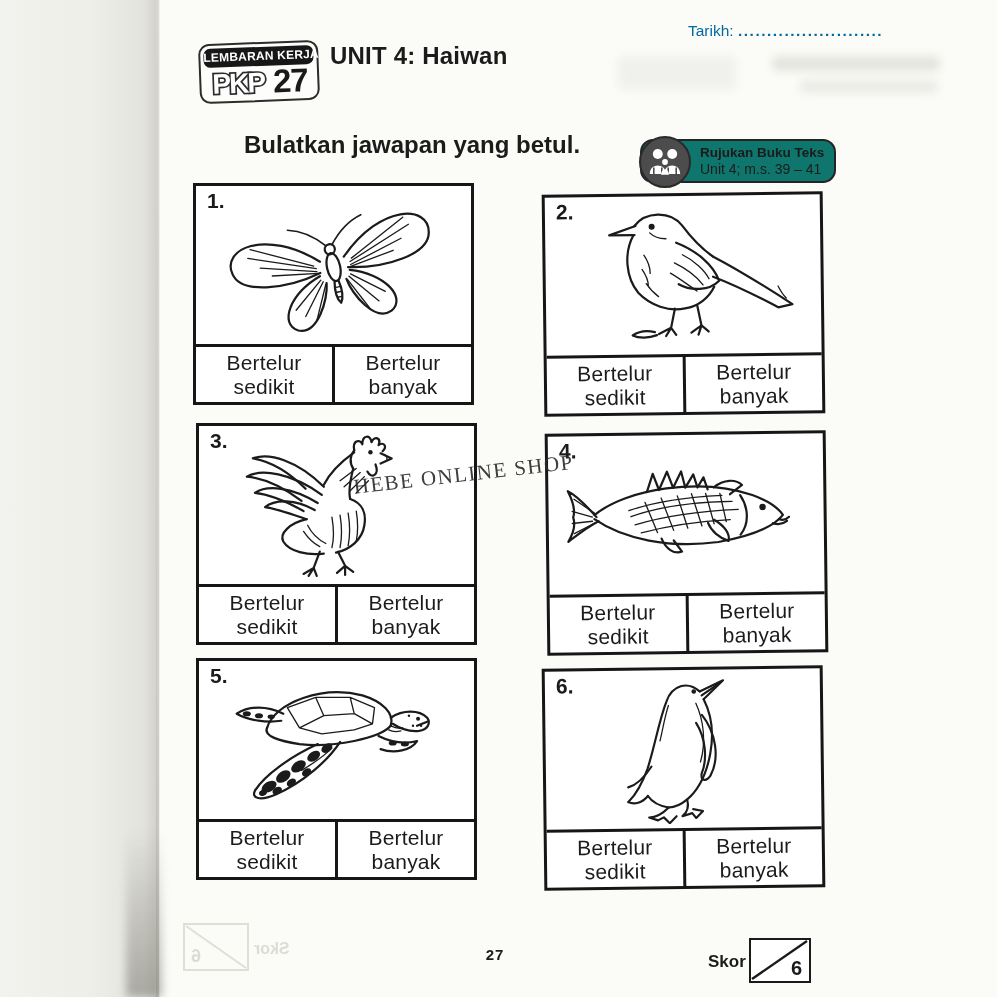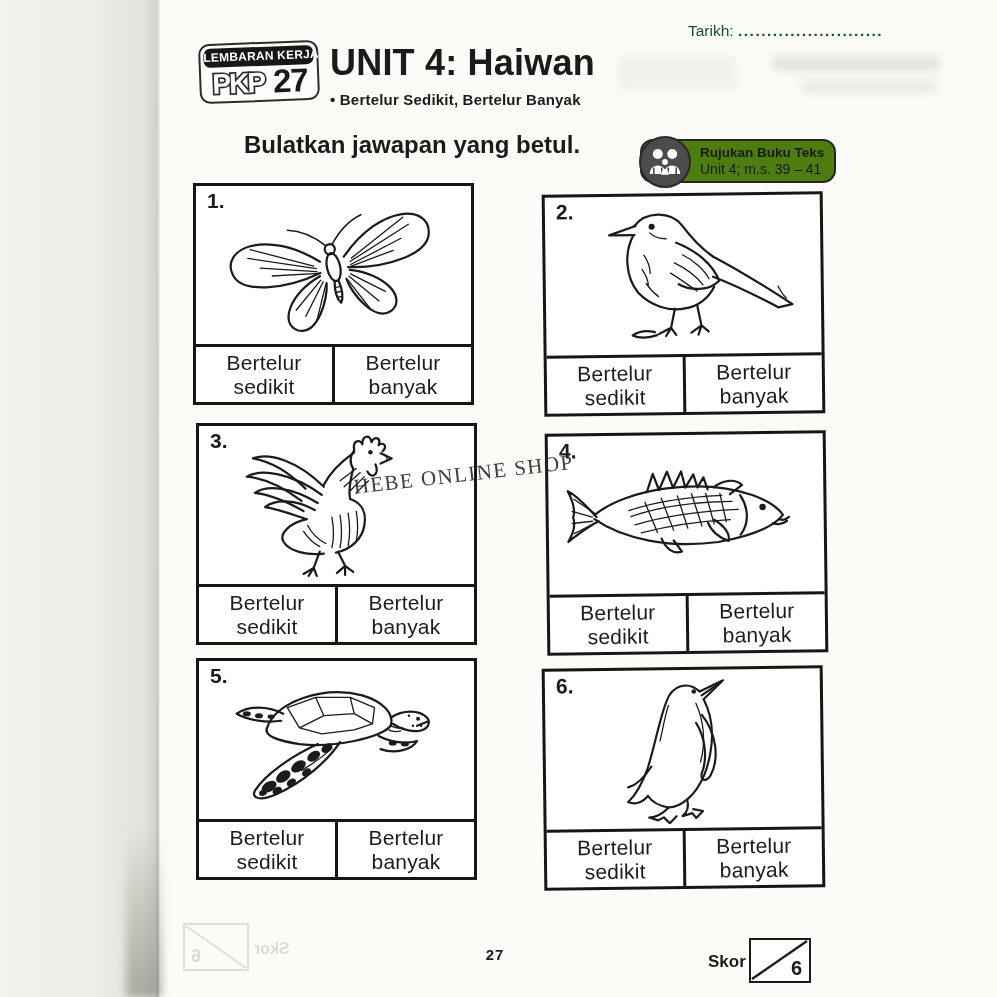--- a/index.html
+++ b/index.html
@@ -16,39 +16,39 @@
     background:linear-gradient(to bottom,#d6d6cf,#c2c2b9 70%,#a3a39a); opacity:.5; }
   .spine-shadow { position:absolute; left:126px; top:830px; width:36px; height:167px;
     background:linear-gradient(to bottom, rgba(140,140,132,0), rgba(120,120,112,.55));
     filter:blur(4px); }
   .ghost-blob { position:absolute; background:#dcdcd6; filter:blur(5px); border-radius:4px; }
   .gb1 { left:772px; top:56px;  width:168px; height:15px; opacity:.75; }
   .gb2 { left:800px; top:80px;  width:138px; height:13px; opacity:.55; }
   .gb3 { left:618px; top:56px;  width:118px; height:34px; opacity:.35; }
 
   
-  .tarikh { position:absolute; left:688px; top:22px; font-size:15.5px; color:#14532d; }
+  .tarikh { position:absolute; left:688px; top:22px; font-size:15.5px; color:#0369a1; }
   .tarikh .dots { letter-spacing:1.5px; font-weight:700; }
 
   .badge { position:absolute; left:199px; top:42px; width:120px; height:60px;
     border:2.5px solid #2c2c2c; border-radius:11px; padding:3px 3px 1px 3px;
     transform:rotate(-2.2deg); background:#fdfdfb; }
   .badge-top { background:#171717; color:#fff; border-radius:7px; text-align:center;
     font-size:12px; font-weight:700; padding:2px 0 3px 0; letter-spacing:.2px; white-space:nowrap; }
   .badge-bottom { display:flex; align-items:flex-end; justify-content:center; margin-top:-1px; }
   .badge-num { font-size:33px; font-weight:700; color:#1a1a1a; line-height:1; letter-spacing:-1px; }
 
   .title-block { position:absolute; left:330px; top:42px; }
-  .page-title { font-size:36px; font-weight:700; margin:0; letter-spacing:.2px; }
+  .page-title { font-size:24px; font-weight:700; margin:0; letter-spacing:.2px; }
   .subtitle { font-size:15px; font-weight:700; margin-top:7px; letter-spacing:.2px; }
 
   .instruction { position:absolute; left:200px; top:131px; font-size:24px; font-weight:700;margin-left:44px; }
 
   .ref-pill { position:absolute; left:640px; top:139px; width:196px; height:44px;
-    border:2.5px solid #242424; border-radius:13px; background:#4d7c0f; }
+    border:2.5px solid #242424; border-radius:13px; background:#0f766e; }
   .ref-circle { position:absolute; left:-3px; top:-5px; width:52px; height:52px; border-radius:50%;
     background:#4c4c4c; border:2.5px solid #2a2a2a; display:flex; align-items:center; justify-content:center; }
   .ref-text { margin-left:58px; padding-top:4px; line-height:1.2; }
   .ref-l1 { font-size:13.5px; font-weight:700; }
   .ref-l2 { font-size:14px; }
 
   
   .card { position:absolute; width:281px; background:#fff; border:3px solid #161616; }
   .card-body { position:relative; height:158px; overflow:hidden; }
   .card-num { position:absolute; top:3px; left:11px; font-size:21px; font-weight:700; z-index:2; }
@@ -112,21 +112,20 @@
   <div class="badge-bottom">
     <svg width="62" height="32">
       <text x="1" y="26" font-family="Liberation Sans, sans-serif" font-size="28" font-weight="bold" fill="#ffffff" stroke="#2c2c2c" stroke-width="3.4" paint-order="stroke" letter-spacing="-2">PKP</text>
     </svg>
     <span class="badge-num">27</span>
   </div>
 </div>
 
 <div class="title-block">
   <h1 class="page-title">UNIT 4: Haiwan</h1>
-  <div class="subtitle">• Bertelur Sedikit, Bertelur Banyak</div>
 </div>
 
 <div class="instruction">Bulatkan jawapan yang betul.</div>
 
 <div class="ref-pill">
   <div class="ref-circle">
     <svg width="40" height="40" viewBox="0 0 50 50">
       <g fill="#ffffff">
         <circle cx="16" cy="15" r="6.2"></circle>
         <path d="M6 40 C6 26 26 26 26 40 L22 40 L22 32 L20 32 L20 40 L12 40 L12 32 L10 32 L10 40 Z"></path>

